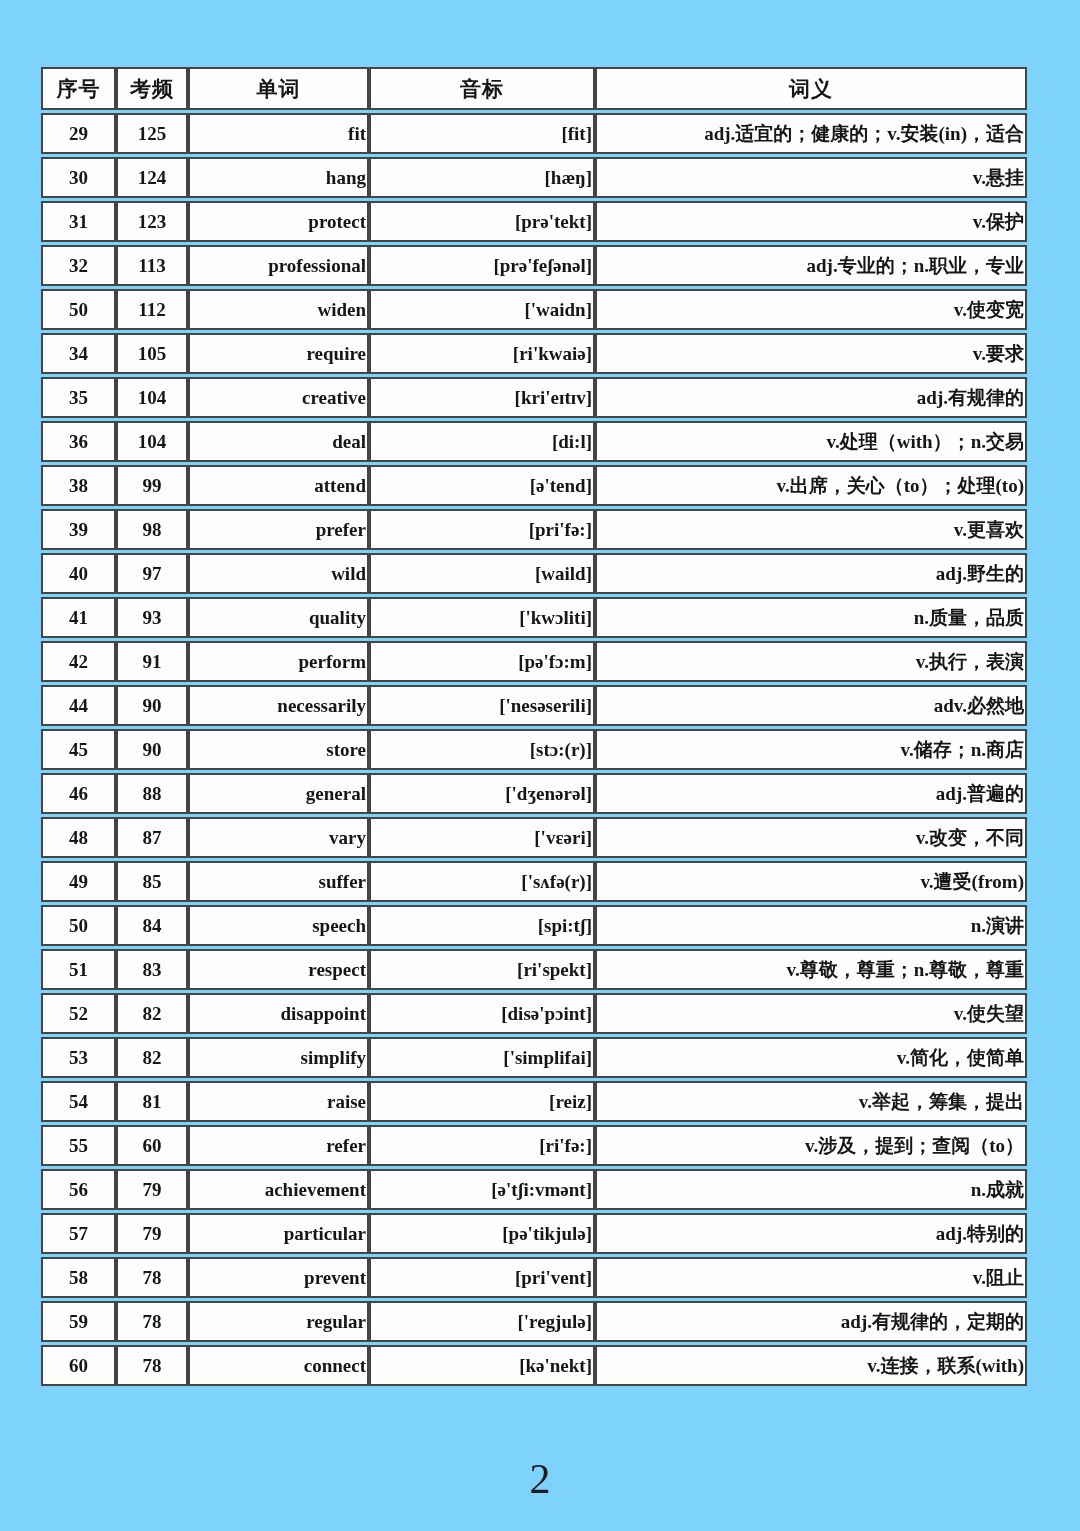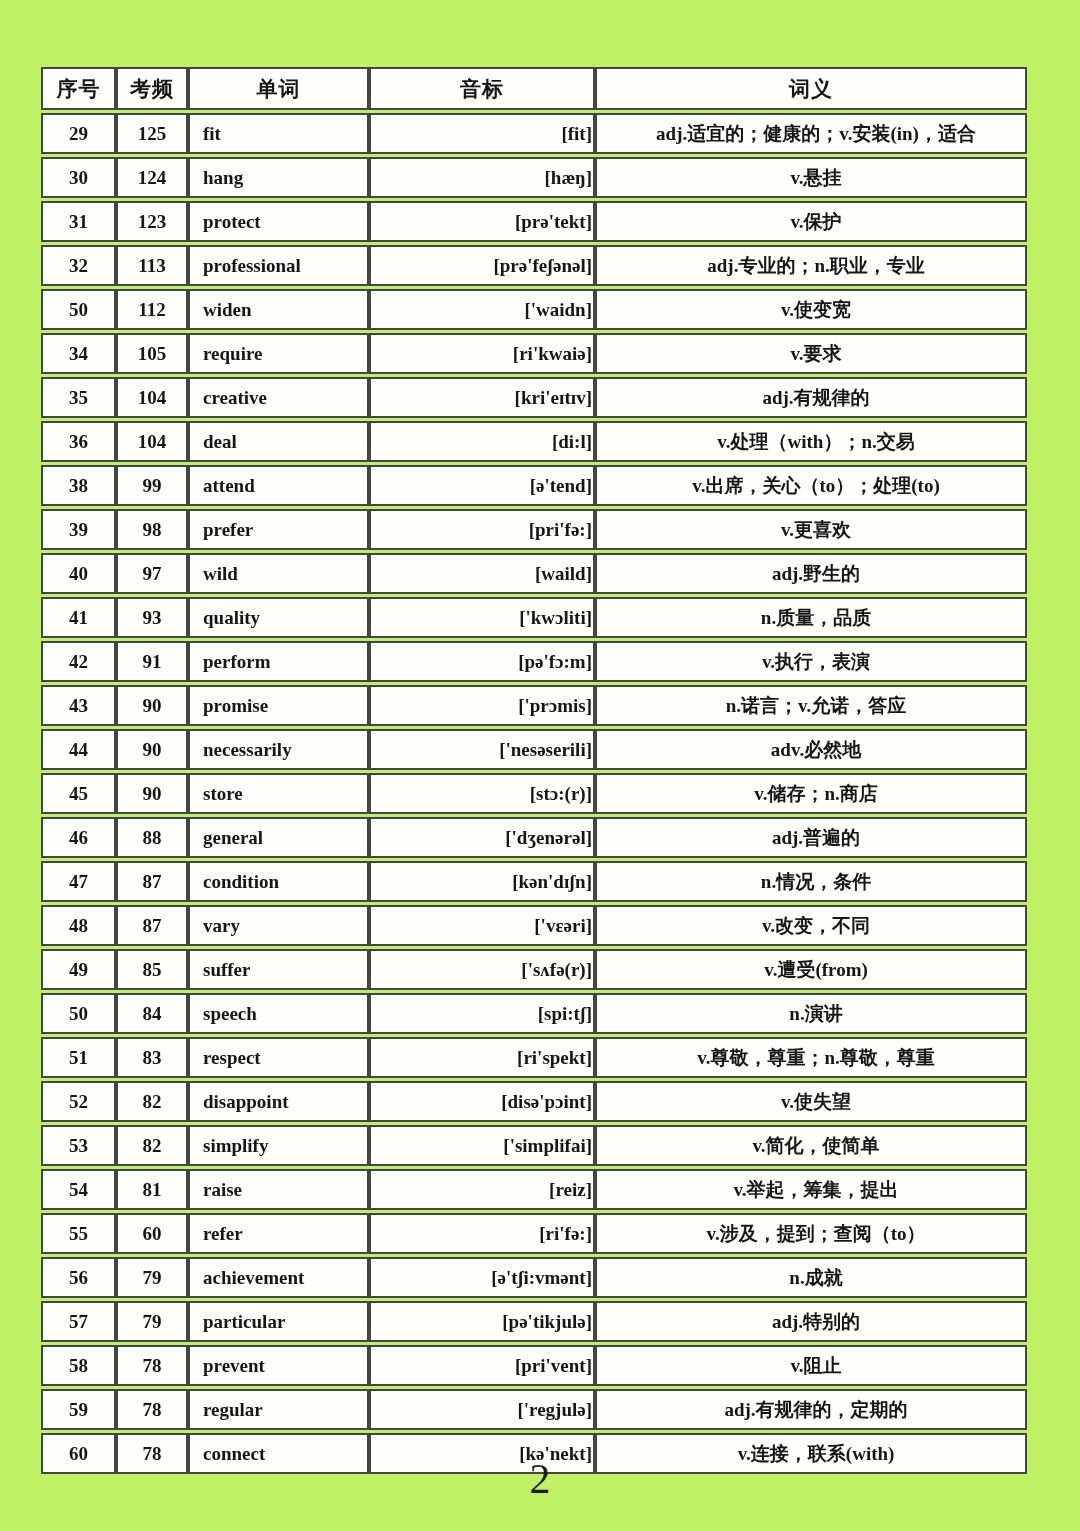--- a/index.html
+++ b/index.html
@@ -1,21 +1,21 @@
 <!DOCTYPE html>
 <html><head>
 <meta charset="utf-8">
 <style>
   html, body { margin: 0; padding: 0; background: #ffffff; }
   .page {
     position: relative;
     width: 1080px;
     height: 1531px;
     margin: 0 auto;
-    background: #bef264;
+    background: #7dd3fc;
     font-family: "Liberation Serif", "DejaVu Serif", serif;
     color: #161616;
     overflow: hidden;
     text-decoration: underline;
   }
   table.vocab {
     position: absolute;
     left: 41px;
     top: 64px;
     width: 986px;
@@ -32,23 +32,23 @@
   }
   table.vocab th {
     height: 37px;
     font-size: 21px;
     font-weight: 600;
     text-align: center;
     letter-spacing: 1px;
   }
   table.vocab td { height: 35px; font-size: 19px; font-weight: bold; }
   td.no, td.freq { text-align: center; }
-  td.word { padding-left: 13px; text-align: left; }
+  td.word { padding-left: 13px; text-align: right; }
   td.phonetic { padding-left: 12px; text-align: right; }
-  td.meaning { padding-left: 11px; text-align: center; }
+  td.meaning { padding-left: 11px; text-align: right; }
   .page-number {
     position: absolute;
     top: 1455px;
     left: 0;
     width: 100%;
     text-align: center;
     font-size: 42px;
     font-weight: 400;
     color: #1d1d1d;
     font-family: "Liberation Serif", "DejaVu Serif", serif;
@@ -162,27 +162,20 @@
           <td class="meaning">n.质量，品质</td>
         </tr>
         <tr>
           <td class="no">42</td>
           <td class="freq">91</td>
           <td class="word">perform</td>
           <td class="phonetic">[pə'fɔ:m]</td>
           <td class="meaning">v.执行，表演</td>
         </tr>
         <tr>
-          <td class="no">43</td>
-          <td class="freq">90</td>
-          <td class="word">promise</td>
-          <td class="phonetic">['prɔmis]</td>
-          <td class="meaning">n.诺言；v.允诺，答应</td>
-        </tr>
-        <tr>
           <td class="no">44</td>
           <td class="freq">90</td>
           <td class="word">necessarily</td>
           <td class="phonetic">['nesəserili]</td>
           <td class="meaning">adv.必然地</td>
         </tr>
         <tr>
           <td class="no">45</td>
           <td class="freq">90</td>
           <td class="word">store</td>
@@ -190,27 +183,20 @@
           <td class="meaning">v.储存；n.商店</td>
         </tr>
         <tr>
           <td class="no">46</td>
           <td class="freq">88</td>
           <td class="word">general</td>
           <td class="phonetic">['dʒenərəl]</td>
           <td class="meaning">adj.普遍的</td>
         </tr>
         <tr>
-          <td class="no">47</td>
-          <td class="freq">87</td>
-          <td class="word">condition</td>
-          <td class="phonetic">[kən'dɪʃn]</td>
-          <td class="meaning">n.情况，条件</td>
-        </tr>
-        <tr>
           <td class="no">48</td>
           <td class="freq">87</td>
           <td class="word">vary</td>
           <td class="phonetic">['vɛəri]</td>
           <td class="meaning">v.改变，不同</td>
         </tr>
         <tr>
           <td class="no">49</td>
           <td class="freq">85</td>
           <td class="word">suffer</td>

